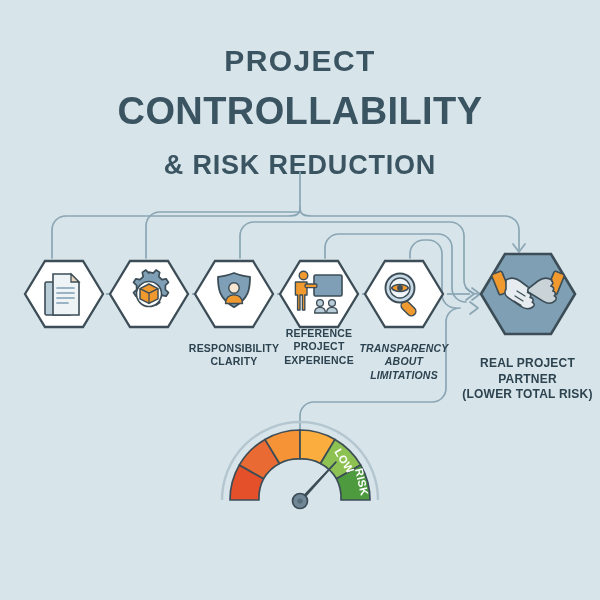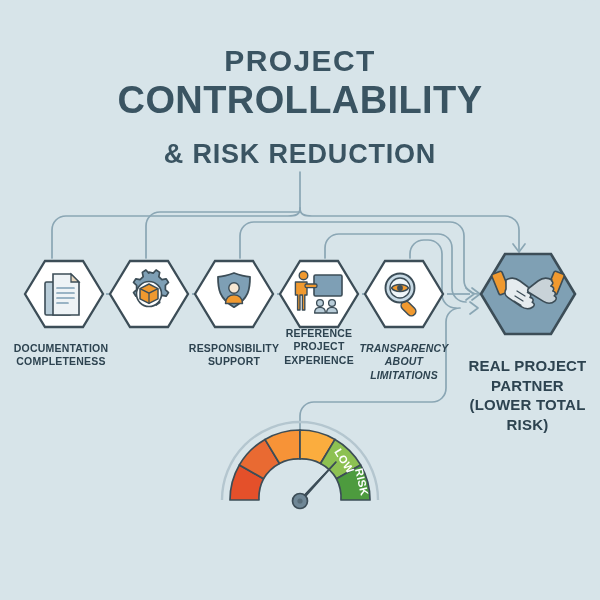--- a/index.html
+++ b/index.html
@@ -40,21 +40,21 @@
     letter-spacing: 0.5px;
     line-height: 1.0;
   }
   .title-l1 {
     font-size: 30px;
     letter-spacing: 1.4px;
   }
   .title-l2 {
     font-size: 38px;
     letter-spacing: 0.4px;
-    margin-top: 5px;
+    margin-top: 16px;
   }
   .title-l3 {
     font-size: 27px;
     letter-spacing: 0.8px;
     margin-top: 22px;
   }
 
   
   .node-label {
     position: absolute;
@@ -66,21 +66,21 @@
     letter-spacing: 0.2px;
     white-space: pre-line;
   }
   .partner-label {
     position: absolute;
     left: 455px;
     top: 356px;
     width: 145px;
     text-align: center;
     color: #2d4350;
-    font-size: 15px;
+    font-size: 12px;
     font-weight: bold;
     line-height: 1.3;
     letter-spacing: 0.2px;
     white-space: pre-line;
   }
 
   
   .gauge-word {
     position: absolute;
     color: #ffffff;
@@ -235,24 +235,22 @@
                  c1.4,-1.4 1.4,-3 -0.4,-4.4 z" fill="#c9d3d8" stroke="#3c4d57" stroke-width="1.6" stroke-linejoin="round"></path>
         <g fill="none" stroke="#3c4d57" stroke-width="1.3" stroke-linecap="round">
           <path d="M517,291 l8,5"></path>
           <path d="M515,296 l8,5"></path>
           <path d="M514,301 l7,4.4"></path>
         </g>
       </g>
     </g>
   </svg>
 
-  <div class="node-label" style="left:6px; top:342px; width:110px;">DOCUMENTATION
-COMPLETENESS</div>
   <div class="node-label" style="left:183px; top:342px; width:102px;">RESPONSIBILITY
-SUPPORT</div>
+CLARITY</div>
   <div class="node-label" style="left:275px; top:327px; width:88px;">REFERENCE
 PROJECT
 EXPERIENCE</div>
   <div class="node-label" style="left:353px; top:342px; width:102px;font-style:italic;">TRANSPARENCY
 ABOUT
 LIMITATIONS</div>
   <div class="partner-label">REAL PROJECT
 PARTNER
 (LOWER TOTAL RISK)</div>
 

